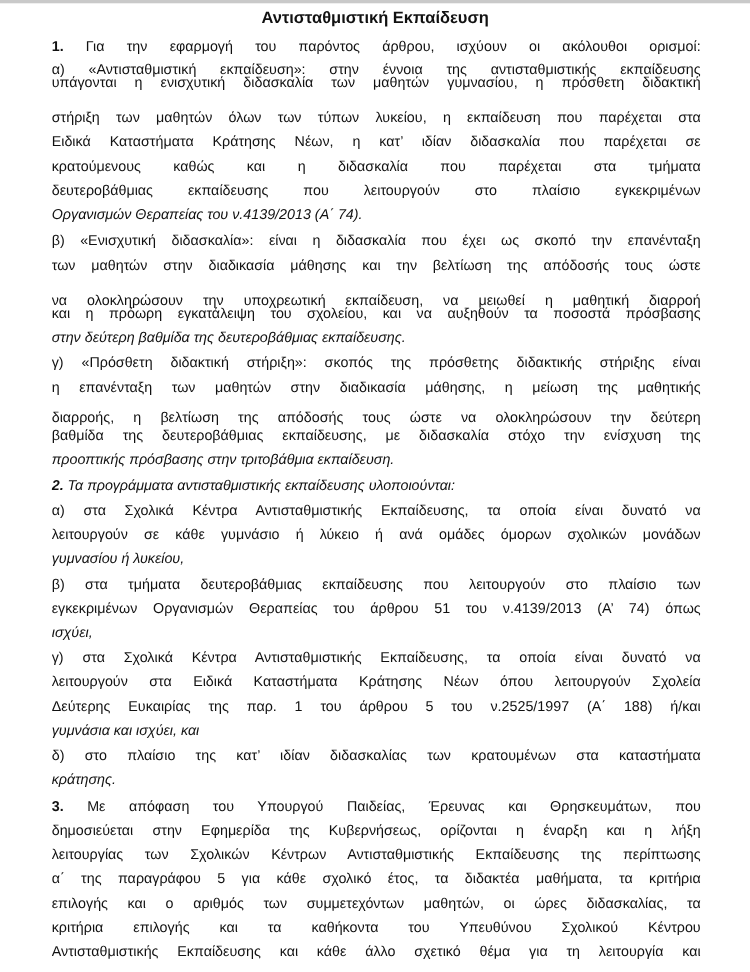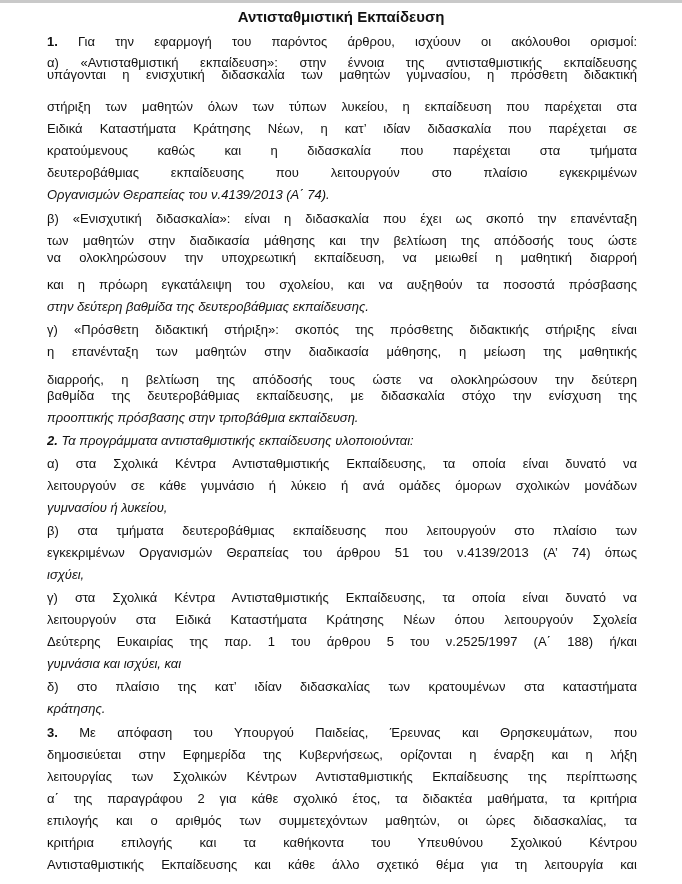--- a/index.html
+++ b/index.html
@@ -24,21 +24,21 @@
   <div class="line" style="top:32px"><span class="num">1.</span><span> Για την εφαρμογή του παρόντος άρθρου, ισχύουν οι ακόλουθοι ορισμοί:</span></div>
   <div class="line" style="top:53px">α) «Αντισταθμιστική εκπαίδευση»: στην έννοια της αντισταθμιστικής εκπαίδευσης</div>
   <div class="line" style="top:65px">υπάγονται η ενισχυτική διδασκαλία των μαθητών γυμνασίου, η πρόσθετη διδακτική</div>
   <div class="line" style="top:97px">στήριξη των μαθητών όλων των τύπων λυκείου, η εκπαίδευση που παρέχεται στα</div>
   <div class="line" style="top:119px">Ειδικά Καταστήματα Κράτησης Νέων, η κατ’ ιδίαν διδασκαλία που παρέχεται σε</div>
   <div class="line" style="top:141px">κρατούμενους καθώς και η διδασκαλία που παρέχεται στα τμήματα</div>
   <div class="line" style="top:163px">δευτεροβάθμιας εκπαίδευσης που λειτουργούν στο πλαίσιο εγκεκριμένων</div>
   <div class="line last" style="top:185px">Οργανισμών Θεραπείας του ν.4139/2013 (Α΄ 74).</div>
   <div class="line" style="top:209px">β) «Ενισχυτική διδασκαλία»: είναι η διδασκαλία που έχει ως σκοπό την επανένταξη</div>
   <div class="line" style="top:231px">των μαθητών στην διαδικασία μάθησης και την βελτίωση της απόδοσής τους ώστε</div>
-  <div class="line" style="top:248px">να ολοκληρώσουν την υποχρεωτική εκπαίδευση, να μειωθεί η μαθητική διαρροή</div>
+  <div class="line" style="top:263px">να ολοκληρώσουν την υποχρεωτική εκπαίδευση, να μειωθεί η μαθητική διαρροή</div>
   <div class="line" style="top:275px">και η πρόωρη εγκατάλειψη του σχολείου, και να αυξηθούν τα ποσοστά πρόσβασης</div>
   <div class="line last" style="top:297px">στην δεύτερη βαθμίδα της δευτεροβάθμιας εκπαίδευσης.</div>
   <div class="line" style="top:320px">γ) «Πρόσθετη διδακτική στήριξη»: σκοπός της πρόσθετης διδακτικής στήριξης είναι</div>
   <div class="line" style="top:342px">η επανένταξη των μαθητών στην διαδικασία μάθησης, η μείωση της μαθητικής</div>
   <div class="line" style="top:370px">διαρροής, η βελτίωση της απόδοσής τους ώστε να ολοκληρώσουν την δεύτερη</div>
   <div class="line" style="top:386px">βαθμίδα της δευτεροβάθμιας εκπαίδευσης, με διδασκαλία στόχο την ενίσχυση της</div>
   <div class="line last" style="top:408px">προοπτικής πρόσβασης στην τριτοβάθμια εκπαίδευση.</div>
   <div class="line last" style="top:431px"><span class="num">2.</span><span> Τα προγράμματα αντισταθμιστικής εκπαίδευσης υλοποιούνται:</span></div>
   <div class="line" style="top:454px">α) στα Σχολικά Κέντρα Αντισταθμιστικής  Εκπαίδευσης, τα οποία είναι δυνατό να</div>
   <div class="line" style="top:476px">λειτουργούν σε κάθε γυμνάσιο ή λύκειο ή ανά ομάδες όμορων σχολικών μονάδων</div>
@@ -48,17 +48,17 @@
   <div class="line last" style="top:565px">ισχύει,</div>
   <div class="line" style="top:588px"> γ) στα Σχολικά Κέντρα Αντισταθμιστικής  Εκπαίδευσης, τα οποία είναι δυνατό να</div>
   <div class="line" style="top:610px">λειτουργούν στα Ειδικά Καταστήματα Κράτησης Νέων όπου λειτουργούν Σχολεία</div>
   <div class="line" style="top:632px">Δεύτερης Ευκαιρίας της παρ. 1 του άρθρου 5 του ν.2525/1997 (Α΄ 188) ή/και</div>
   <div class="line last" style="top:654px">γυμνάσια και ισχύει, και</div>
   <div class="line" style="top:677px">δ) στο πλαίσιο της κατ’ ιδίαν διδασκαλίας των κρατουμένων στα καταστήματα</div>
   <div class="line last" style="top:699px">κράτησης.</div>
   <div class="line" style="top:723px"><span class="num"> 3.</span><span> Με απόφαση του Υπουργού Παιδείας, Έρευνας και Θρησκευμάτων, που</span></div>
   <div class="line" style="top:745px">δημοσιεύεται στην Εφημερίδα της Κυβερνήσεως, ορίζονται η έναρξη και η λήξη</div>
   <div class="line" style="top:767px">λειτουργίας των Σχολικών Κέντρων Αντισταθμιστικής Εκπαίδευσης της περίπτωσης</div>
-  <div class="line" style="top:789px">α΄ της παραγράφου 2 για κάθε σχολικό έτος, τα διδακτέα μαθήματα, τα κριτήρια</div>
+  <div class="line" style="top:789px">α΄ της παραγράφου 5 για κάθε σχολικό έτος, τα διδακτέα μαθήματα, τα κριτήρια</div>
   <div class="line" style="top:811px">επιλογής και ο αριθμός των συμμετεχόντων μαθητών, οι ώρες διδασκαλίας, τα</div>
   <div class="line" style="top:833px">κριτήρια επιλογής και τα καθήκοντα του Υπευθύνου Σχολικού Κέντρου</div>
   <div class="line" style="top:855px">Αντισταθμιστικής Εκπαίδευσης και κάθε άλλο σχετικό θέμα για τη λειτουργία και</div>
 </div>
 
 </body></html>

